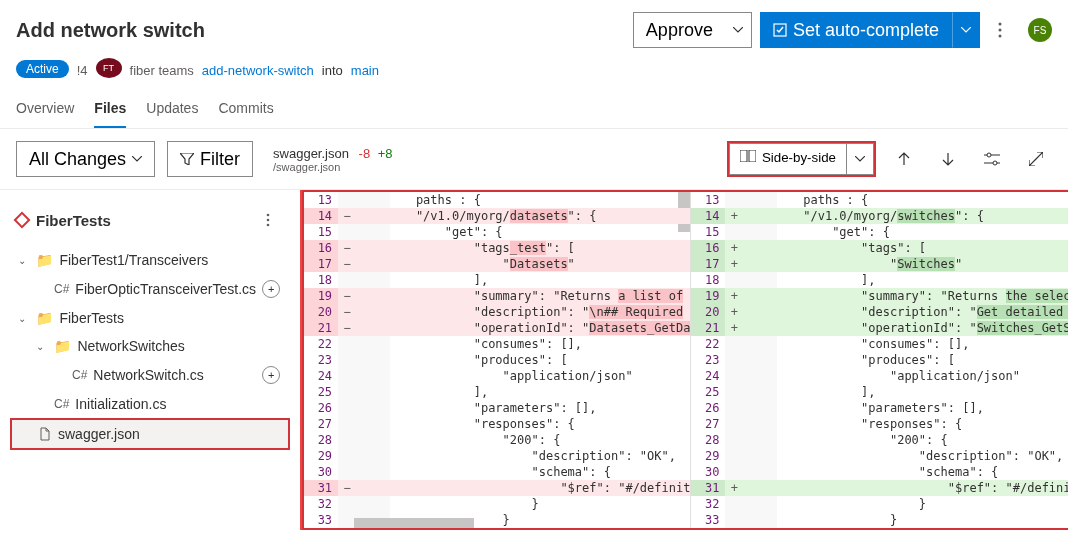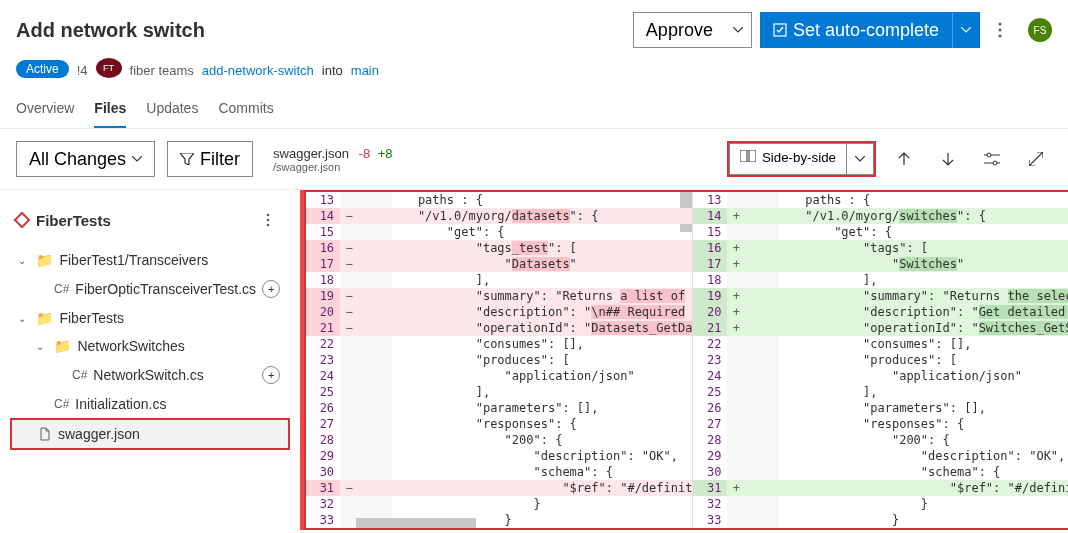--- a/index.html
+++ b/index.html
@@ -42,21 +42,21 @@
   .del-count { color: #107c10; margin-left: 4px; }
   .file-path { font-size: 11px; color: #605e5c; }
   .toolbar-right { display: flex; align-items: center; gap: 12px; }
   .view-mode { display: flex; align-items: center; gap: 0; border: 2px solid #d13438; }
   .view-mode-btn { display: flex; align-items: flex-start; gap: 6px; padding: 6px 10px; border: 1px solid #8a8886; background: #fff; height: 32px; }
   .view-mode-chev { border: 1px solid #8a8886; border-left: none; padding: 6px 8px; height: 32px; background: #fff; display: flex; align-items: center; }
   .icon-btn { width: 32px; height: 32px; display: flex; align-items: center; justify-content: center; cursor: pointer; }
   
   
   .content { display: flex; border-top: 1px solid #edebe9; }
-  .sidebar { width: 318px; border-right: 4px solid #ef4444; padding: 8px 0; }
+  .sidebar { width: 318px; border-right: 2px solid #ef4444; padding: 8px 0; }
   .sidebar-header { display: flex; align-items: center; justify-content: space-between; padding: 6px 16px; }
   .sidebar-title { display: flex; align-items: center; gap: 8px; font-weight: 600; font-size: 15px; }
   .diamond { width: 12px; height: 12px; transform: rotate(45deg); border: 2px solid #d13438; display: inline-block; }
   .tree { padding: 4px 0; }
   .tree-item { display: flex; align-items: center; gap: 6px; padding: 6px 8px; cursor: pointer; }
   .tree-item.depth1 { padding-left: 18px; }
   .tree-item.depth2 { padding-left: 36px; }
   .tree-item.depth3 { padding-left: 54px; }
   .tree-item.selected { border: 2px solid #d13438; margin: 0 10px; padding-left: 26px; background: #f3f2f1; }
   .chev { width: 12px; font-size: 10px; color: #605e5c; }

